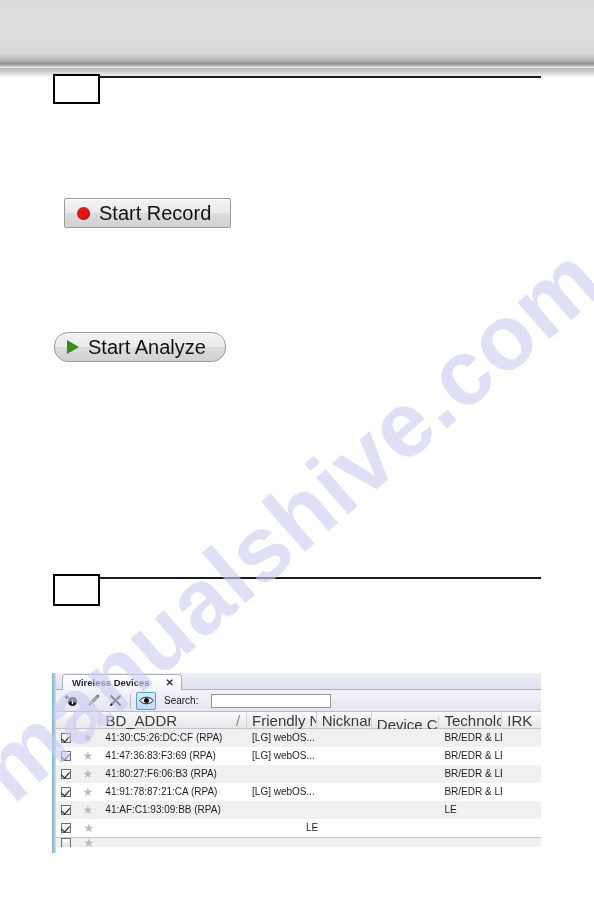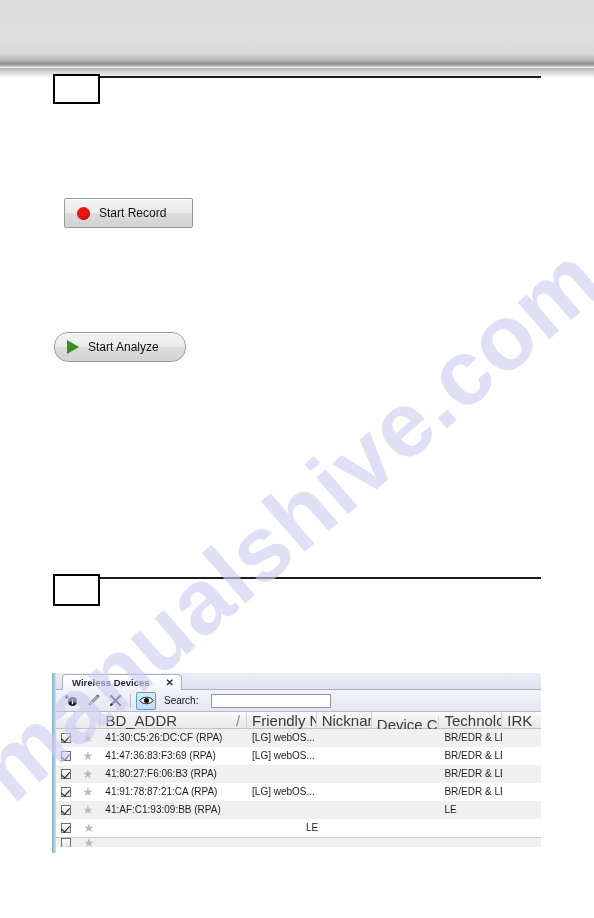--- a/index.html
+++ b/index.html
@@ -69,27 +69,27 @@
     z-index: 5;
   }
 
   
   .app-button {
     position: absolute;
     display: flex;
     align-items: center;
     gap: 9px;
     box-sizing: border-box;
-    padding: 0 26px 0 12px;
+    padding: 0 19px 0 12px;
     height: 30px;
     border: 1px solid #9a9a9a;
     border-radius: 2px;
     background: linear-gradient(to bottom, #f3f3f3 0%, #eaeaea 48%, #dcdcdc 52%, #d2d2d2 100%);
     box-shadow: inset 0 1px 0 rgba(255,255,255,0.85);
-    font-size: 12px;
+    font-size: 20px;
     color: #111;
   }
   .app-button .btn-label { white-space: nowrap; }
   .rec-dot {
     width: 13px; height: 13px;
     border-radius: 50%;
     background: #e81414;
     box-shadow: inset -1px -1px 2px rgba(120,0,0,0.45);
     flex: 0 0 auto;
   }

